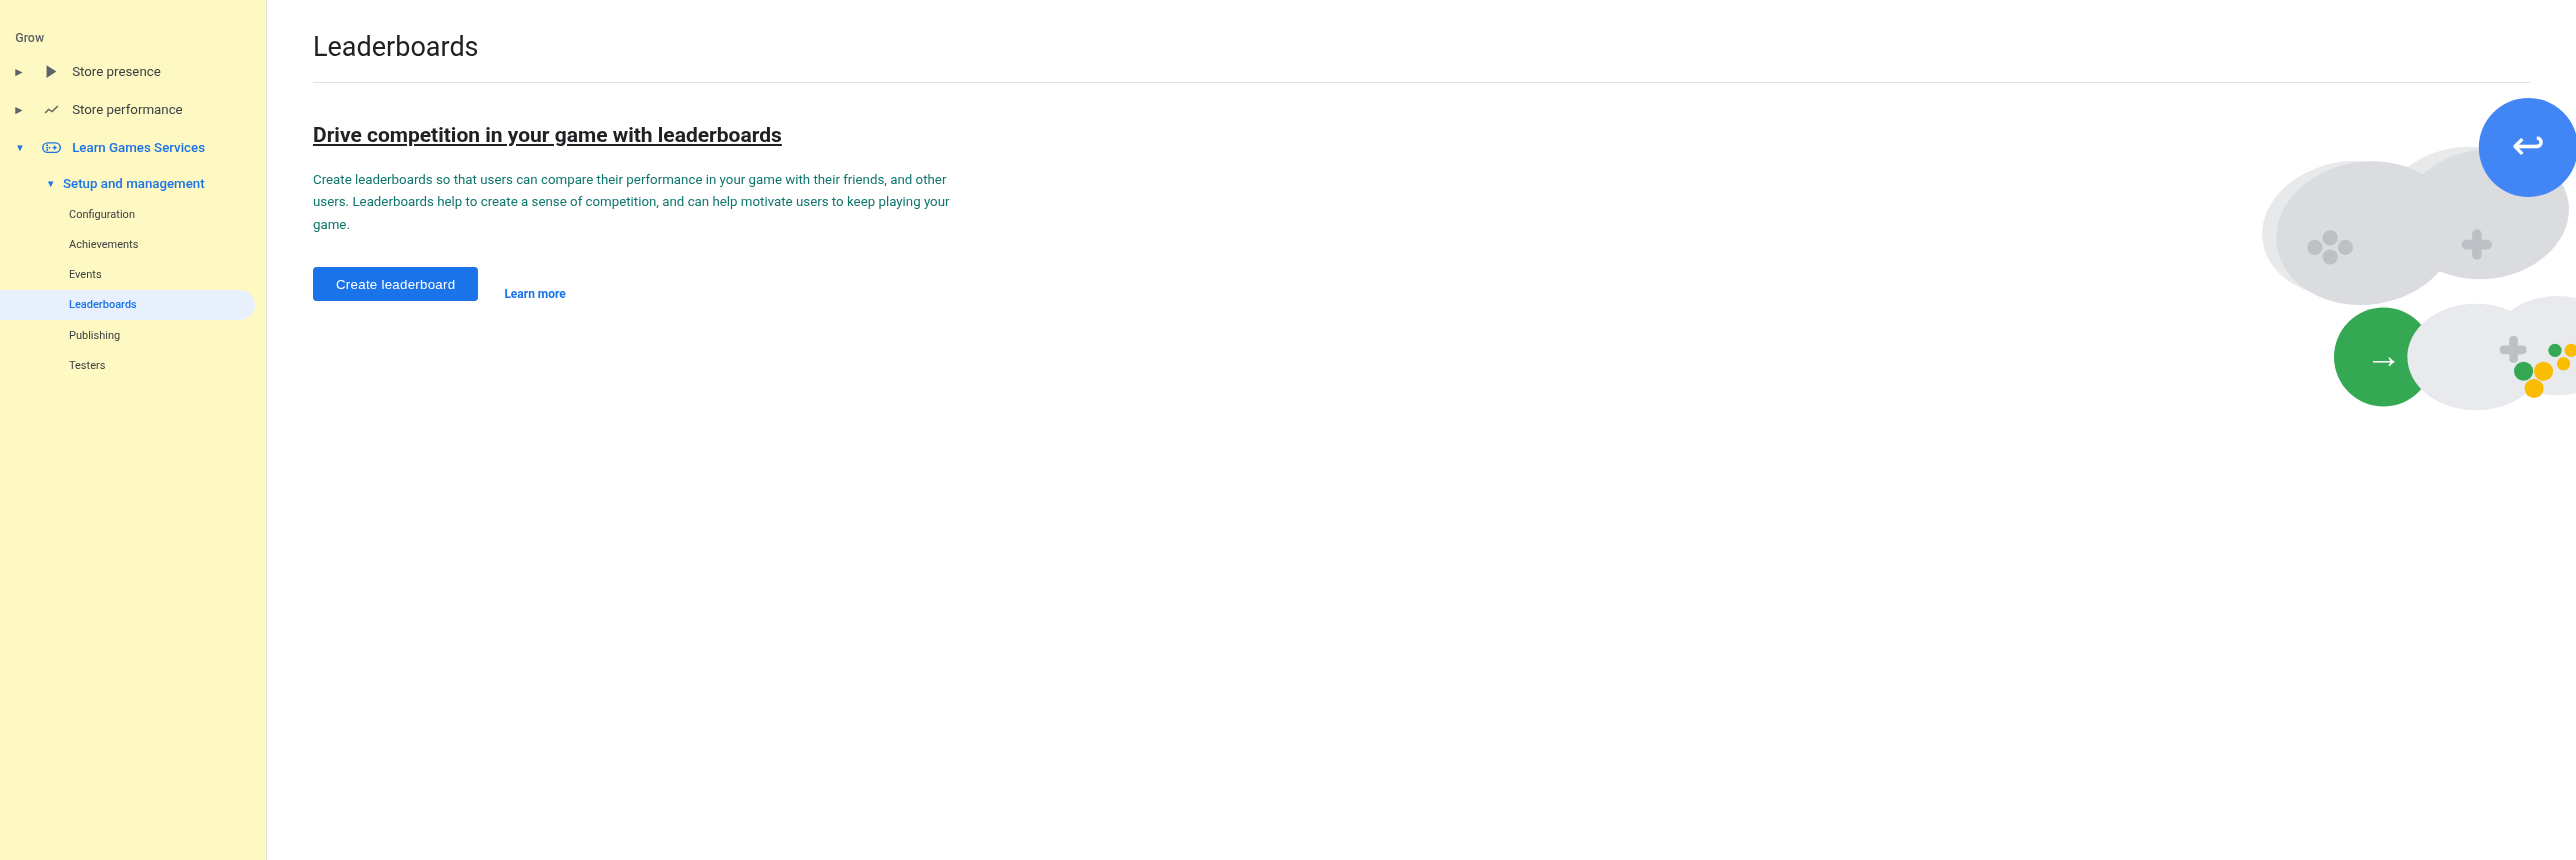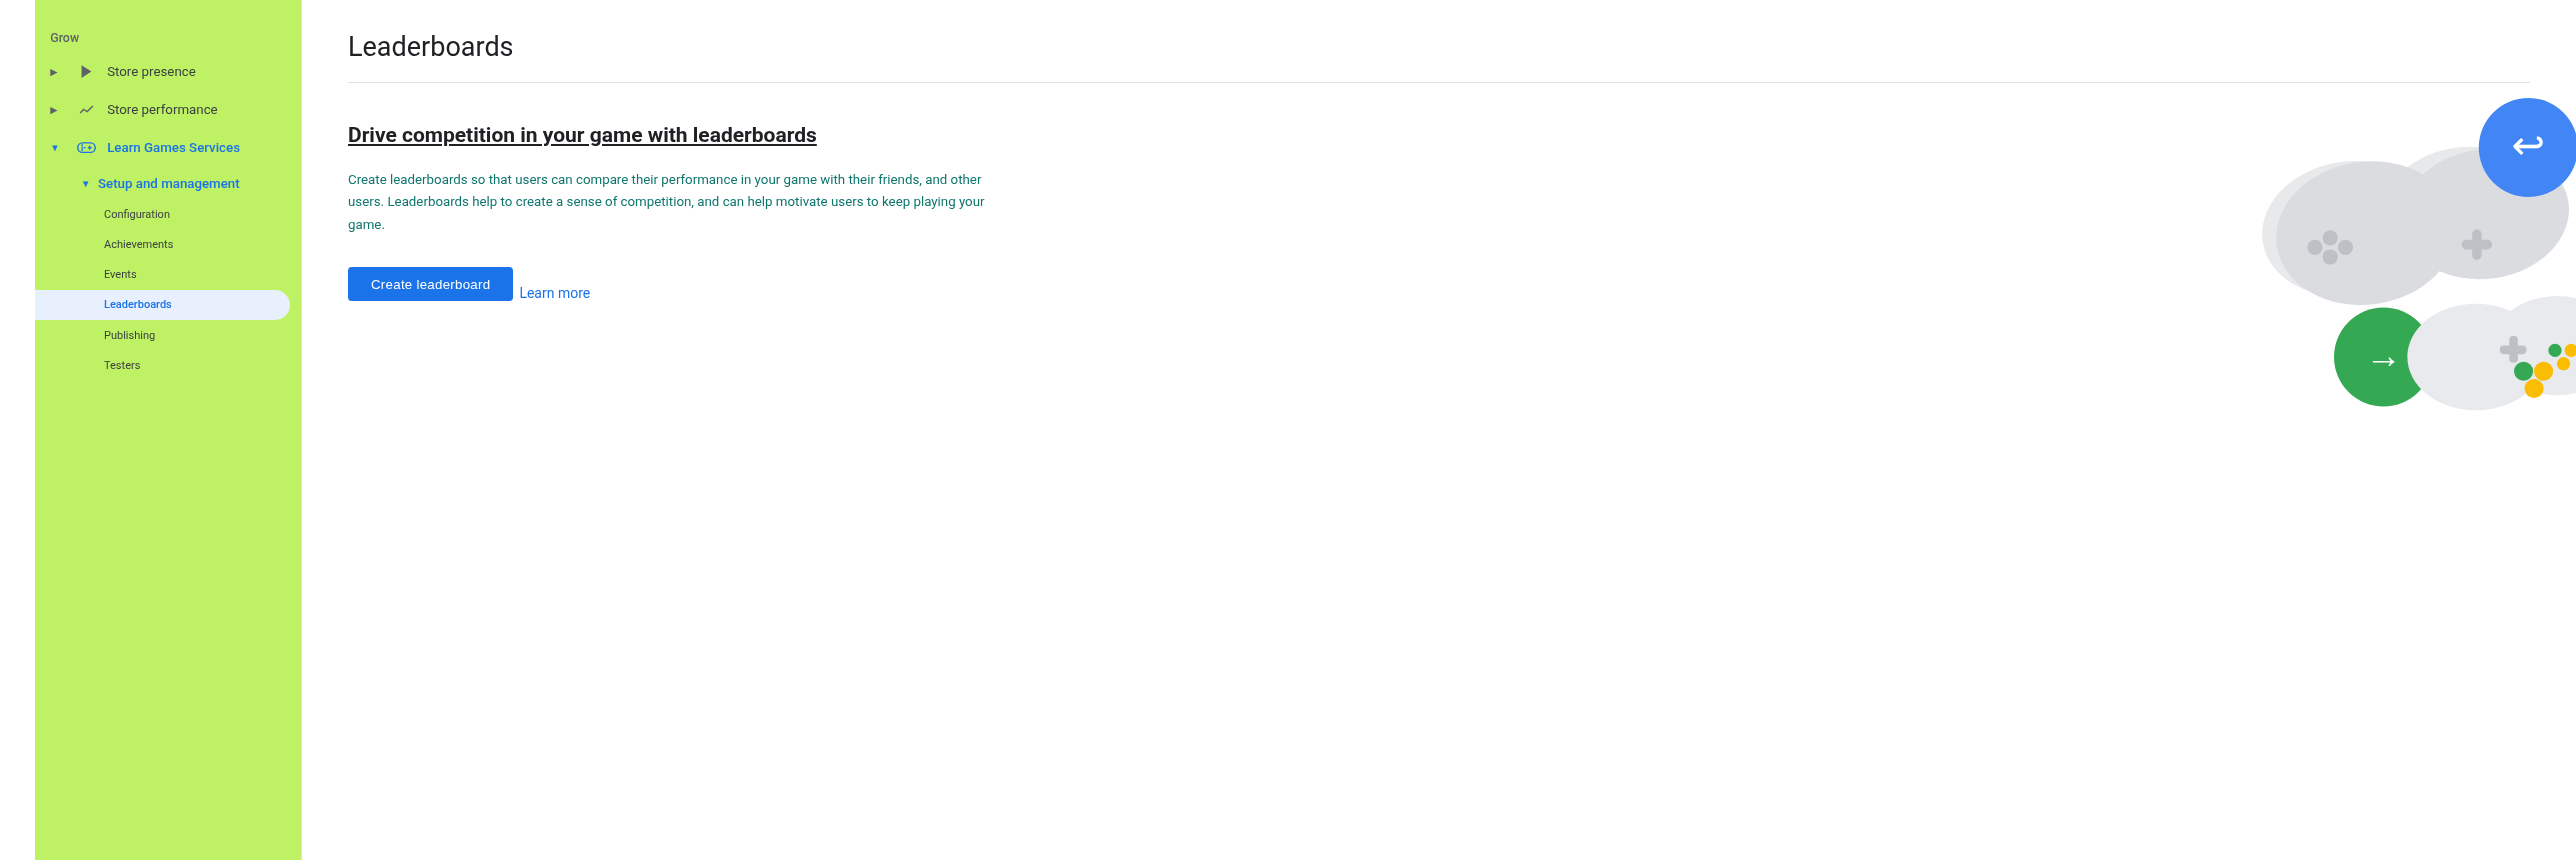--- a/index.html
+++ b/index.html
@@ -8,25 +8,24 @@
       background: #fff;
       display: flex;
       height: 100vh;
       overflow: hidden;
     }
 
     
     .sidebar {
       width: 267px;
       min-width: 267px;
-      background: #bef264;
+      background: #fef9c3;
       padding: 15.2px 0;
       overflow-y: auto;
       border-right: 1px solid #e0e0e0;
-      margin-left: 35px;
     }
 
     .sidebar-item {
       display: flex;
       align-items: center;
       padding: 9.5px 15.2px;
       cursor: pointer;
       border-radius: 0 23px 23px 0;
       margin-right: 11.4px;
       font-size: 13.3px;
@@ -146,24 +145,25 @@
       padding: 9.5px 23px;
       border-radius: 3.8px;
       font-size: 13.3px;
       font-weight: 500;
       cursor: pointer;
       letter-spacing: 0.02em;
     }
 
     .link-learn-more {
       color: #1a73e8;
-      font-size: 14px;
-      font-weight: 400;
+      font-size: 12px;
+      font-weight: 700;
       cursor: pointer;
       text-decoration: none;
+      margin-left: 20px;
     }
 
     
     .illustration {
       position: absolute;
       right: 0;
       top: 76px;
       width: 343px;
       height: 362px;
     }

